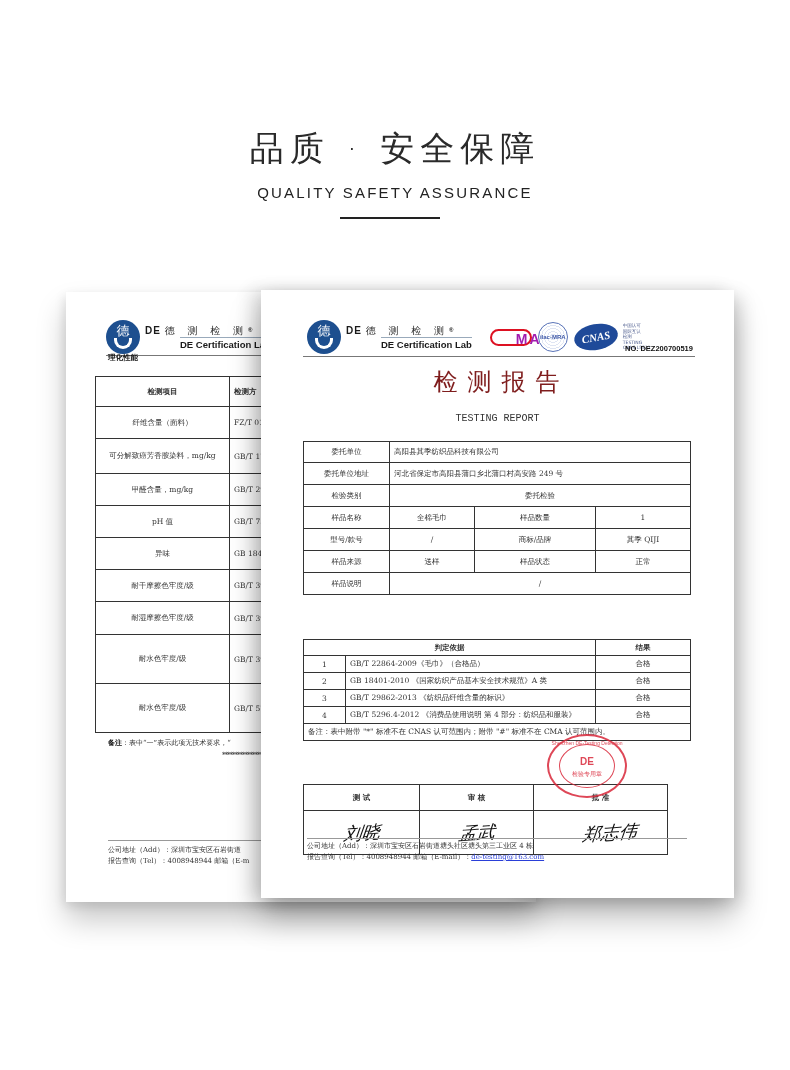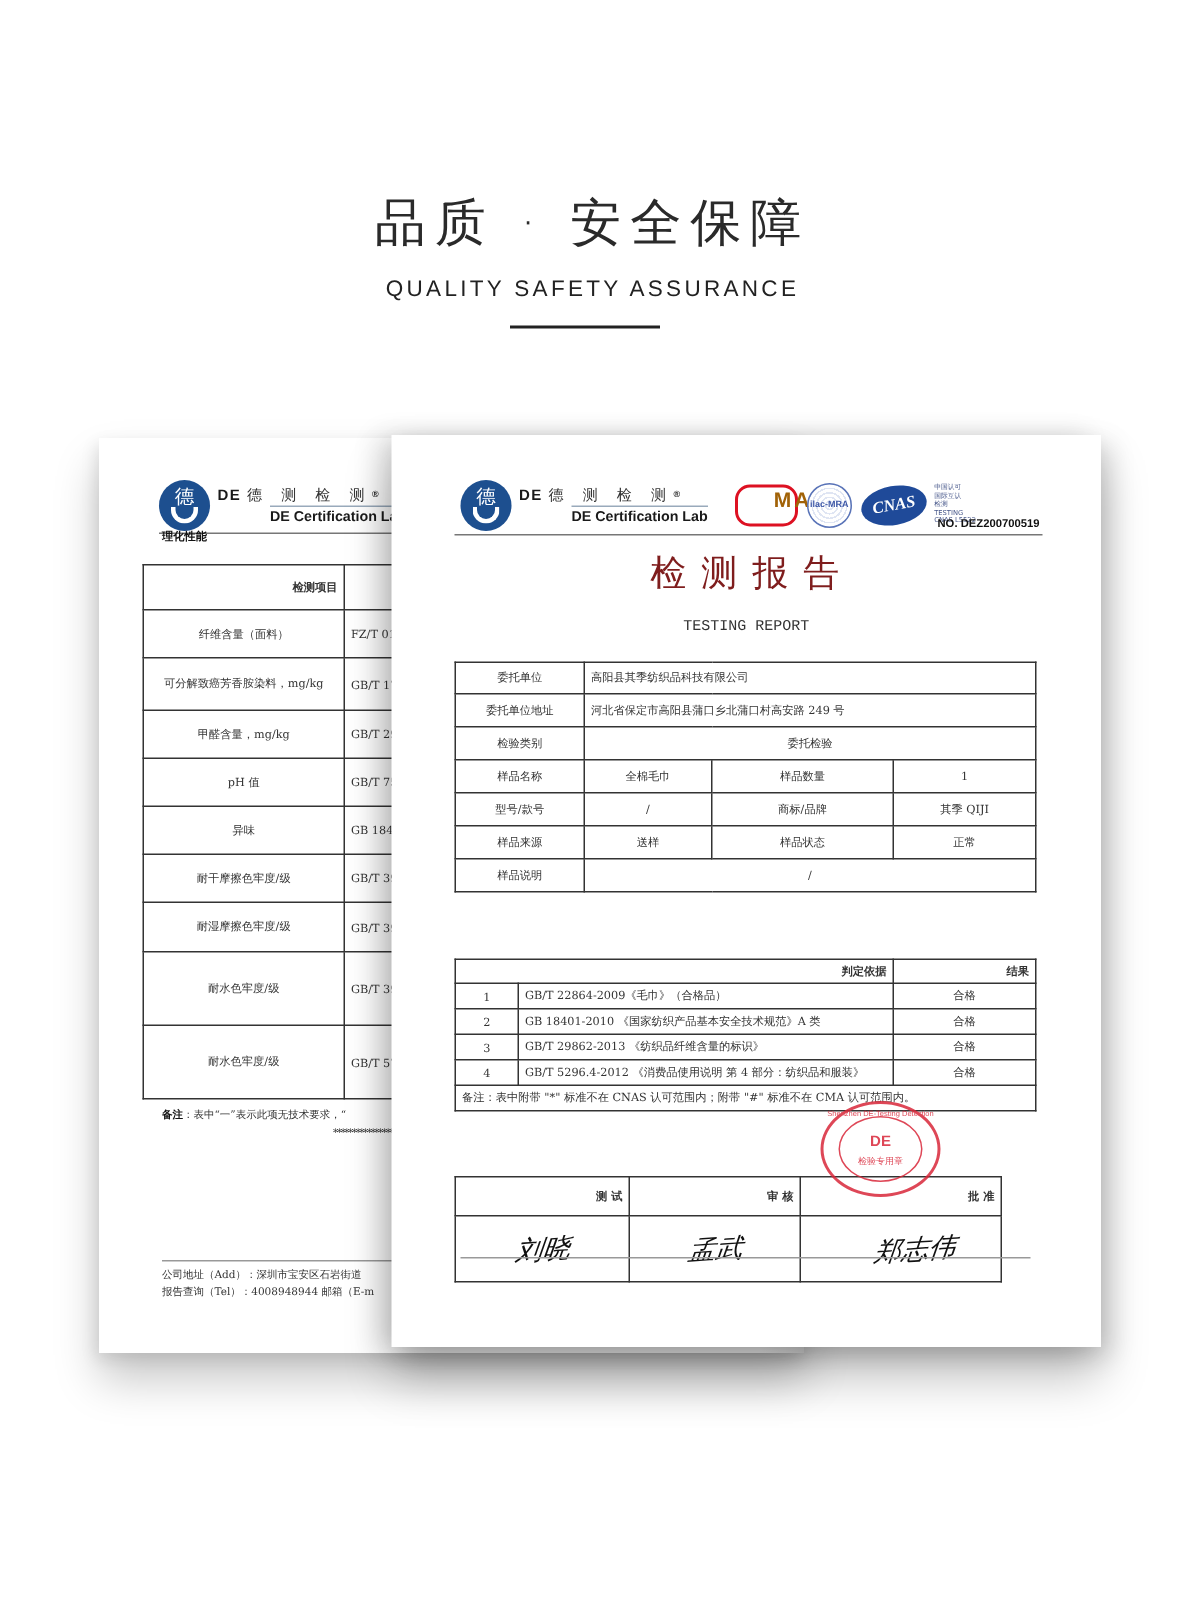--- a/index.html
+++ b/index.html
@@ -22,38 +22,38 @@
   .logo-row { position: absolute; display: flex; align-items: center; }
   .de-logo { width: 34px; height: 34px; border-radius: 50%; background: #1d4f8f; position: relative; overflow: hidden; }
   .de-logo .glyph { position: absolute; left: 0; top: 2px; width: 34px; text-align: center; color: #fff; font-size: 13px; font-family: "DejaVu Sans", sans-serif; }
   .de-logo .cup { position: absolute; left: 8px; top: 18px; width: 18px; height: 11px; border: 3px solid #fff; border-top: none; border-radius: 0 0 10px 10px; }
   .de-text { margin-left: 5px; line-height: 13px; }
   .de-text .l1 { font-family: "Liberation Sans", sans-serif; font-size: 10px; font-weight: bold; color: #1a1a1a; letter-spacing: 1px; }
   .de-text .l1 span.cn { font-weight: normal; letter-spacing: 5px; color: #333; }
   .de-text .l2 { font-family: "Liberation Sans", sans-serif; font-size: 9.5px; font-weight: bold; color: #1a1a1a; border-top: 1px solid #9ab; margin-left: 35px; }
   .reg { font-size: 6px; vertical-align: top; }
 
-  .cma { width: 42px; height: 28px; border: 2px solid #d12; border-radius: 10px; color: #a16207; font-family: "Liberation Sans", sans-serif;
+  .cma { width: 42px; height: 17px; border: 2px solid #d12; border-radius: 10px; color: #a21caf; font-family: "Liberation Sans", sans-serif;
          font-size: 14px; font-weight: bold; text-align: center; line-height: 17px; letter-spacing: 2px; margin-left: 18px; padding-left: 24px; }
   .ilac { width: 30px; height: 30px; border-radius: 50%; border: 1px solid #5a74b8; color: #3f59a8; font-size: 6px;
           font-family: "Liberation Sans", sans-serif; font-weight: bold; text-align: center; line-height: 28px; margin-left: 6px;
           background: repeating-radial-gradient(circle, #fff 0 2px, #dfe5f3 2px 3px); }
   .cnas { width: 44px; height: 26px; border-radius: 50%; background: #1f4a99; color: #fff; font-family: "Liberation Serif", serif;
           font-style: italic; font-weight: bold; font-size: 11px; text-align: center; line-height: 26px; margin-left: 6px; transform: rotate(-10deg); }
   .cnas-text { margin-left: 5px; font-size: 4.5px; line-height: 5.5px; color: #4a5a8c; font-family: "DejaVu Sans", sans-serif; }
   .report-no { position: absolute; font-family: "Liberation Sans", sans-serif; font-size: 7.5px; font-weight: bold; color: #111; }
   .logo-rule { position: absolute; height: 1px; background: #777; }
 
   .doc-title { position: absolute; left: 0; width: 100%; text-align: center; font-size: 24px; letter-spacing: 10px; color: #7f1d1d; }
   .doc-sub { position: absolute; left: 0; width: 100%; text-align: center; font-family: "Liberation Mono", monospace; font-size: 10px; color: #333; }
 
   table.rep { position: absolute; border-collapse: collapse; font-size: 7.5px; color: #333; }
   table.rep td { border: 1px solid #333; text-align: center; vertical-align: middle; padding: 0 4px; }
   table.rep td.left { text-align: left; }
-  table.rep td.bold { font-weight: bold; text-align: right; }
+  table.rep td.bold { font-weight: bold; }
 
   .sig { font-family: "DejaVu Serif", serif; font-style: italic; font-size: 18px; color: #111; transform: skew(-10deg) rotate(-4deg); display: inline-block; }
   .stamp { position: absolute; width: 80px; height: 64px; border: 2px solid #d9283a; border-radius: 50%; color: #d9283a; text-align: center;
            font-family: "Liberation Sans", sans-serif; opacity: 0.85; }
   .stamp .inner { position: absolute; left: 10px; top: 8px; width: 56px; height: 44px; border: 1px solid #d9283a; border-radius: 50%; }
   .stamp .de { position: absolute; top: 20px; left: 0; width: 100%; font-size: 10px; font-weight: bold; }
   .stamp .ring { position: absolute; top: 4px; left: 0; width: 100%; font-size: 5px; }
   .stamp .bottom { position: absolute; top: 34px; left: 0; width: 100%; font-size: 6px; }
 
   .footer-rule { position: absolute; height: 1px; background: #999; }
@@ -277,13 +277,17 @@
   </tbody>
     </table>
   <div class="stamp" style="left:286px; top:444px;">
     <div class="inner"></div>
     <div class="ring">Shenzhen DE-Testing Detection</div>
     <div class="de">DE</div>
     <div class="bottom">检验专用章</div>
   </div>
 
   <div class="footer-rule" style="left:46px; top:548px; width:380px;"></div>
+  <div class="footer" style="left:46px; top:551px;">
+    <div>公司地址（Add）：深圳市宝安区石岩街道塘头社区塘头第三工业区 4 栋</div>
+    <div><span>报告查询（Tel）：4008948944 邮箱（E-mail）：</span><a>de-testing@163.com</a></div>
+  </div>
 </div>
 
 </body></html>

